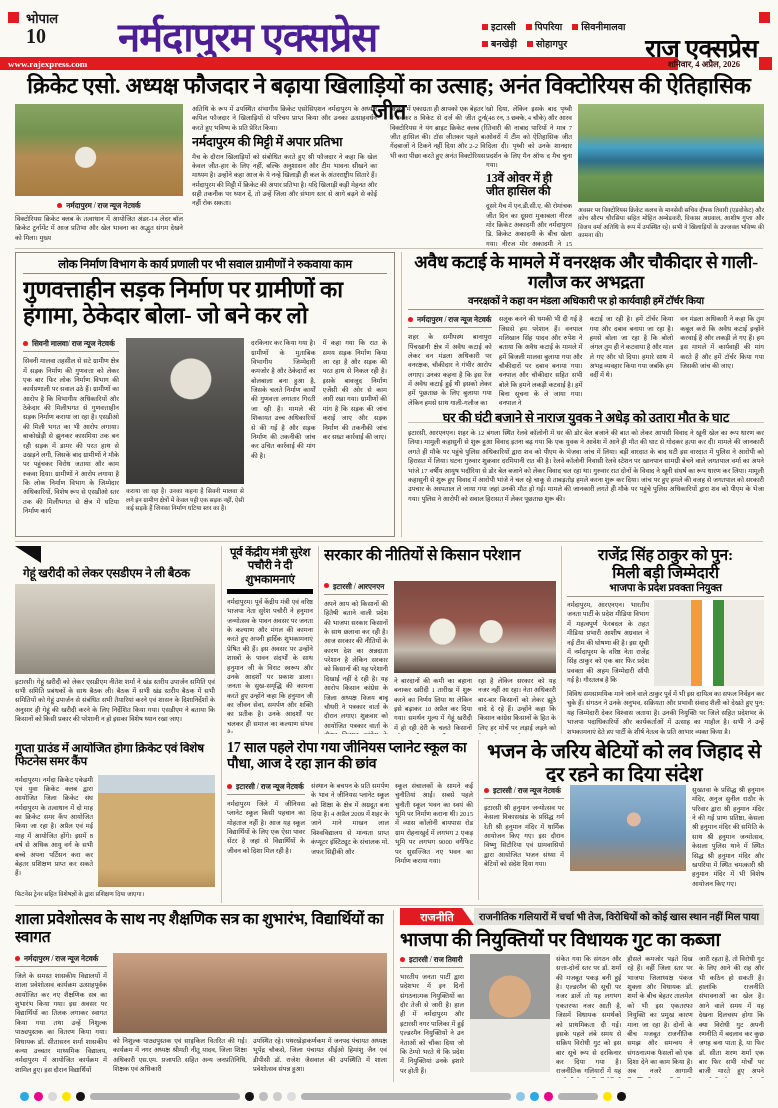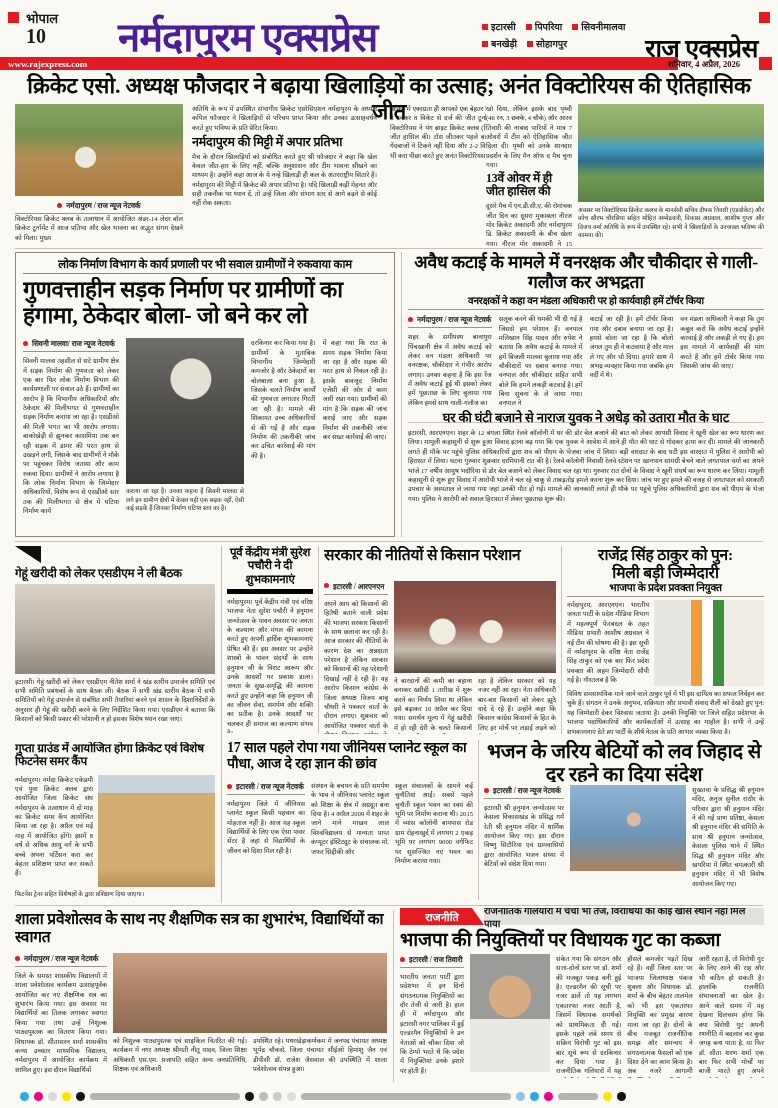--- a/index.html
+++ b/index.html
@@ -52,21 +52,21 @@
      radial-gradient(circle at 50% 36%, #d9ab83 0 24%, rgba(0,0,0,0) 25%),
      linear-gradient(180deg,#9b9b99 0 55%,#eae8e3 55% 100%);}
   
   .brief-banner{display:flex;height:17px;}
   .brief-arrow{width:26px;background:#101010;clip-path:polygon(0 0,100% 0,100% 100%);}
   .brief-red{flex:1;background:#e21b22;color:#fff;font-weight:bold;font-size:10px;
              display:flex;align-items:center;justify-content:center;
              clip-path:polygon(0 0,100% 0,95% 100%,0 100%);margin-top:40px;}
   
   .pol-head{display:flex;height:17px;align-items:stretch;}
-  .pol-label{width:84px;background:#e21b22;color:#fff;font-weight:bold;font-size:11px;
+  .pol-label{width:74px;background:#e21b22;color:#fff;font-weight:bold;font-size:11px;
              display:flex;align-items:center;justify-content:center;
              clip-path:polygon(0 0,calc(100% - 12px) 0,100% 100%,0 100%);}
   .pol-kicker{flex:1;background:#e3e1dc;font-weight:bold;font-size:9.8px;color:#161616;
               display:flex;align-items:center;justify-content:center;}
   
   .regrow{display:flex;align-items:center;gap:5px;}
   .d{width:9px;height:9px;border-radius:50%;flex:none;}
   .regbar{height:7px;border-radius:4px;background:#b3b3b3;flex:none;}
 </style>
 </head>
@@ -171,21 +171,21 @@
     <div class="bodytext" style="margin-top:3px;height:88px;">इटारसी, आरएनएन। शहर के 12 बंगला स्थित रेलवे कॉलोनी में घर की डोर बेल बजाने की बात को लेकर आपसी विवाद ने खूनी खेल का रूप धारण कर लिया। मामूली कहासुनी से शुरू हुआ विवाद इतना बढ़ गया कि एक युवक ने आवेश में आने ही मौत की घाट से गोदकर हत्या कर दी। मामले की जानकारी लगते ही मौके पर पहुंचे पुलिस अधिकारियों द्वारा शव को पीएम के भेजवा जांच में लिया। बड़ी वारदात के बाद घटी इस वारदात में पुलिस ने आरोपी को हिरासत में लिया। घटना गुरुवार शुक्रवार दरमियानी रात की है। रेलवे कॉलोनी निवासी रेलवे स्टेशन पर खानपान सामग्री बेचने वाले जगतपाल वर्मा का अपने भांजे 17 वर्षीय आयुष भदौरिया से डोर बेल बजाने को लेकर विवाद चल रहा था। गुरुवार रात दोनों के विवाद ने खूनी संघर्ष का रूप धारण कर लिया। मामूली कहासुनी से शुरू हुए विवाद में आरोपी भांजे ने चल रहे चाकू से ताबड़तोड़ हमले करना शुरू कर दिया। जांच पर हुए हमले की वजह से जगतपाल को सरकारी उपचार के अस्पताल ले जाया गया जहां उनकी मौत हो गई। मामले की जानकारी लगते ही मौके पर पहुंचे पुलिस अधिकारियों द्वारा शव को पीएम के भेजा गया। पुलिस ने आरोपी को सवाल हिरासत में लेकर पूछताछ शुरू की।</div>
   </div>
 
   <div class="hline" style="left:15px;top:541px;width:748px;"></div>
 
   <div class="abs" style="left:15px;top:546px;width:200px;height:357px;overflow:hidden;">
     <div class="brief-banner">
       <div class="brief-arrow"></div>
       <div class="brief-red">ब्रीफ न्यूज</div>
     </div>
-    <div class="hl" style="font-size:11.8px;margin:4px 0 3px;">गेहूं खरीदी को लेकर एसडीएम ने ली बैठक</div>
+    <div class="hl" style="font-size:11.8px;margin:4px 8px 3px;">गेहूं खरीदी को लेकर एसडीएम ने ली बैठक</div>
     <div class="photo ph-meeting" style="width:200px;height:90px;"></div>
     <div class="bodytext" style="margin-top:3px;height:60px;">इटारसी। गेहूं खरीदी को लेकर एसडीएम नीतेश शर्मा ने खंड स्तरीय उपार्जन समिति एवं सभी समिति प्रबंधकों के साथ बैठक ली। बैठक में सभी खंड स्तरीय बैठक में सभी समितियों को गेहूं उपार्जन से संबंधित सभी तैयारियां करने एवं शासन के दिशानिर्देशों के अनुसार ही गेहूं की खरीदी करने के लिए निर्देशित किया गया। एसडीएम ने बताया कि किसानों को किसी प्रकार की परेशानी न हो इसका विशेष ध्यान रखा जाए।</div>
     <div class="hl" style="font-size:11.8px;margin:5px 0 3px;height:30px;overflow:hidden;">गुप्ता ग्राउंड में आयोजित होगा क्रिकेट एवं विशेष फिटनेस समर कैंप</div>
     <div style="display:flex;gap:5px;">
       <div class="bodytext" style="width:78px;flex:none;height:112px;">नर्मदापुरम। नर्मदा क्रिकेट एकेडमी एवं युवा क्रिकेट क्लब द्वारा आयोजित जिला क्रिकेट संघ नर्मदापुरम के तत्वाधान में दो माह का क्रिकेट समर कैंप आयोजित किया जा रहा है। अप्रैल एवं मई माह में आयोजित होंगे। इसमें 8 वर्ष से अधिक आयु वर्ग के सभी बच्चे अपना पर्टिसन करा कर बेहतर प्रशिक्षण प्राप्त कर सकते हैं।</div>
       <div class="photo ph-camp" style="width:117px;height:112px;flex:none;"></div>
     </div>
     <div class="cap" style="margin-top:3px;height:18px;">फिटनेस ट्रेनर सहित विशेषज्ञों के द्वारा प्रशिक्षण दिया जाएगा।</div>
   </div>
 

